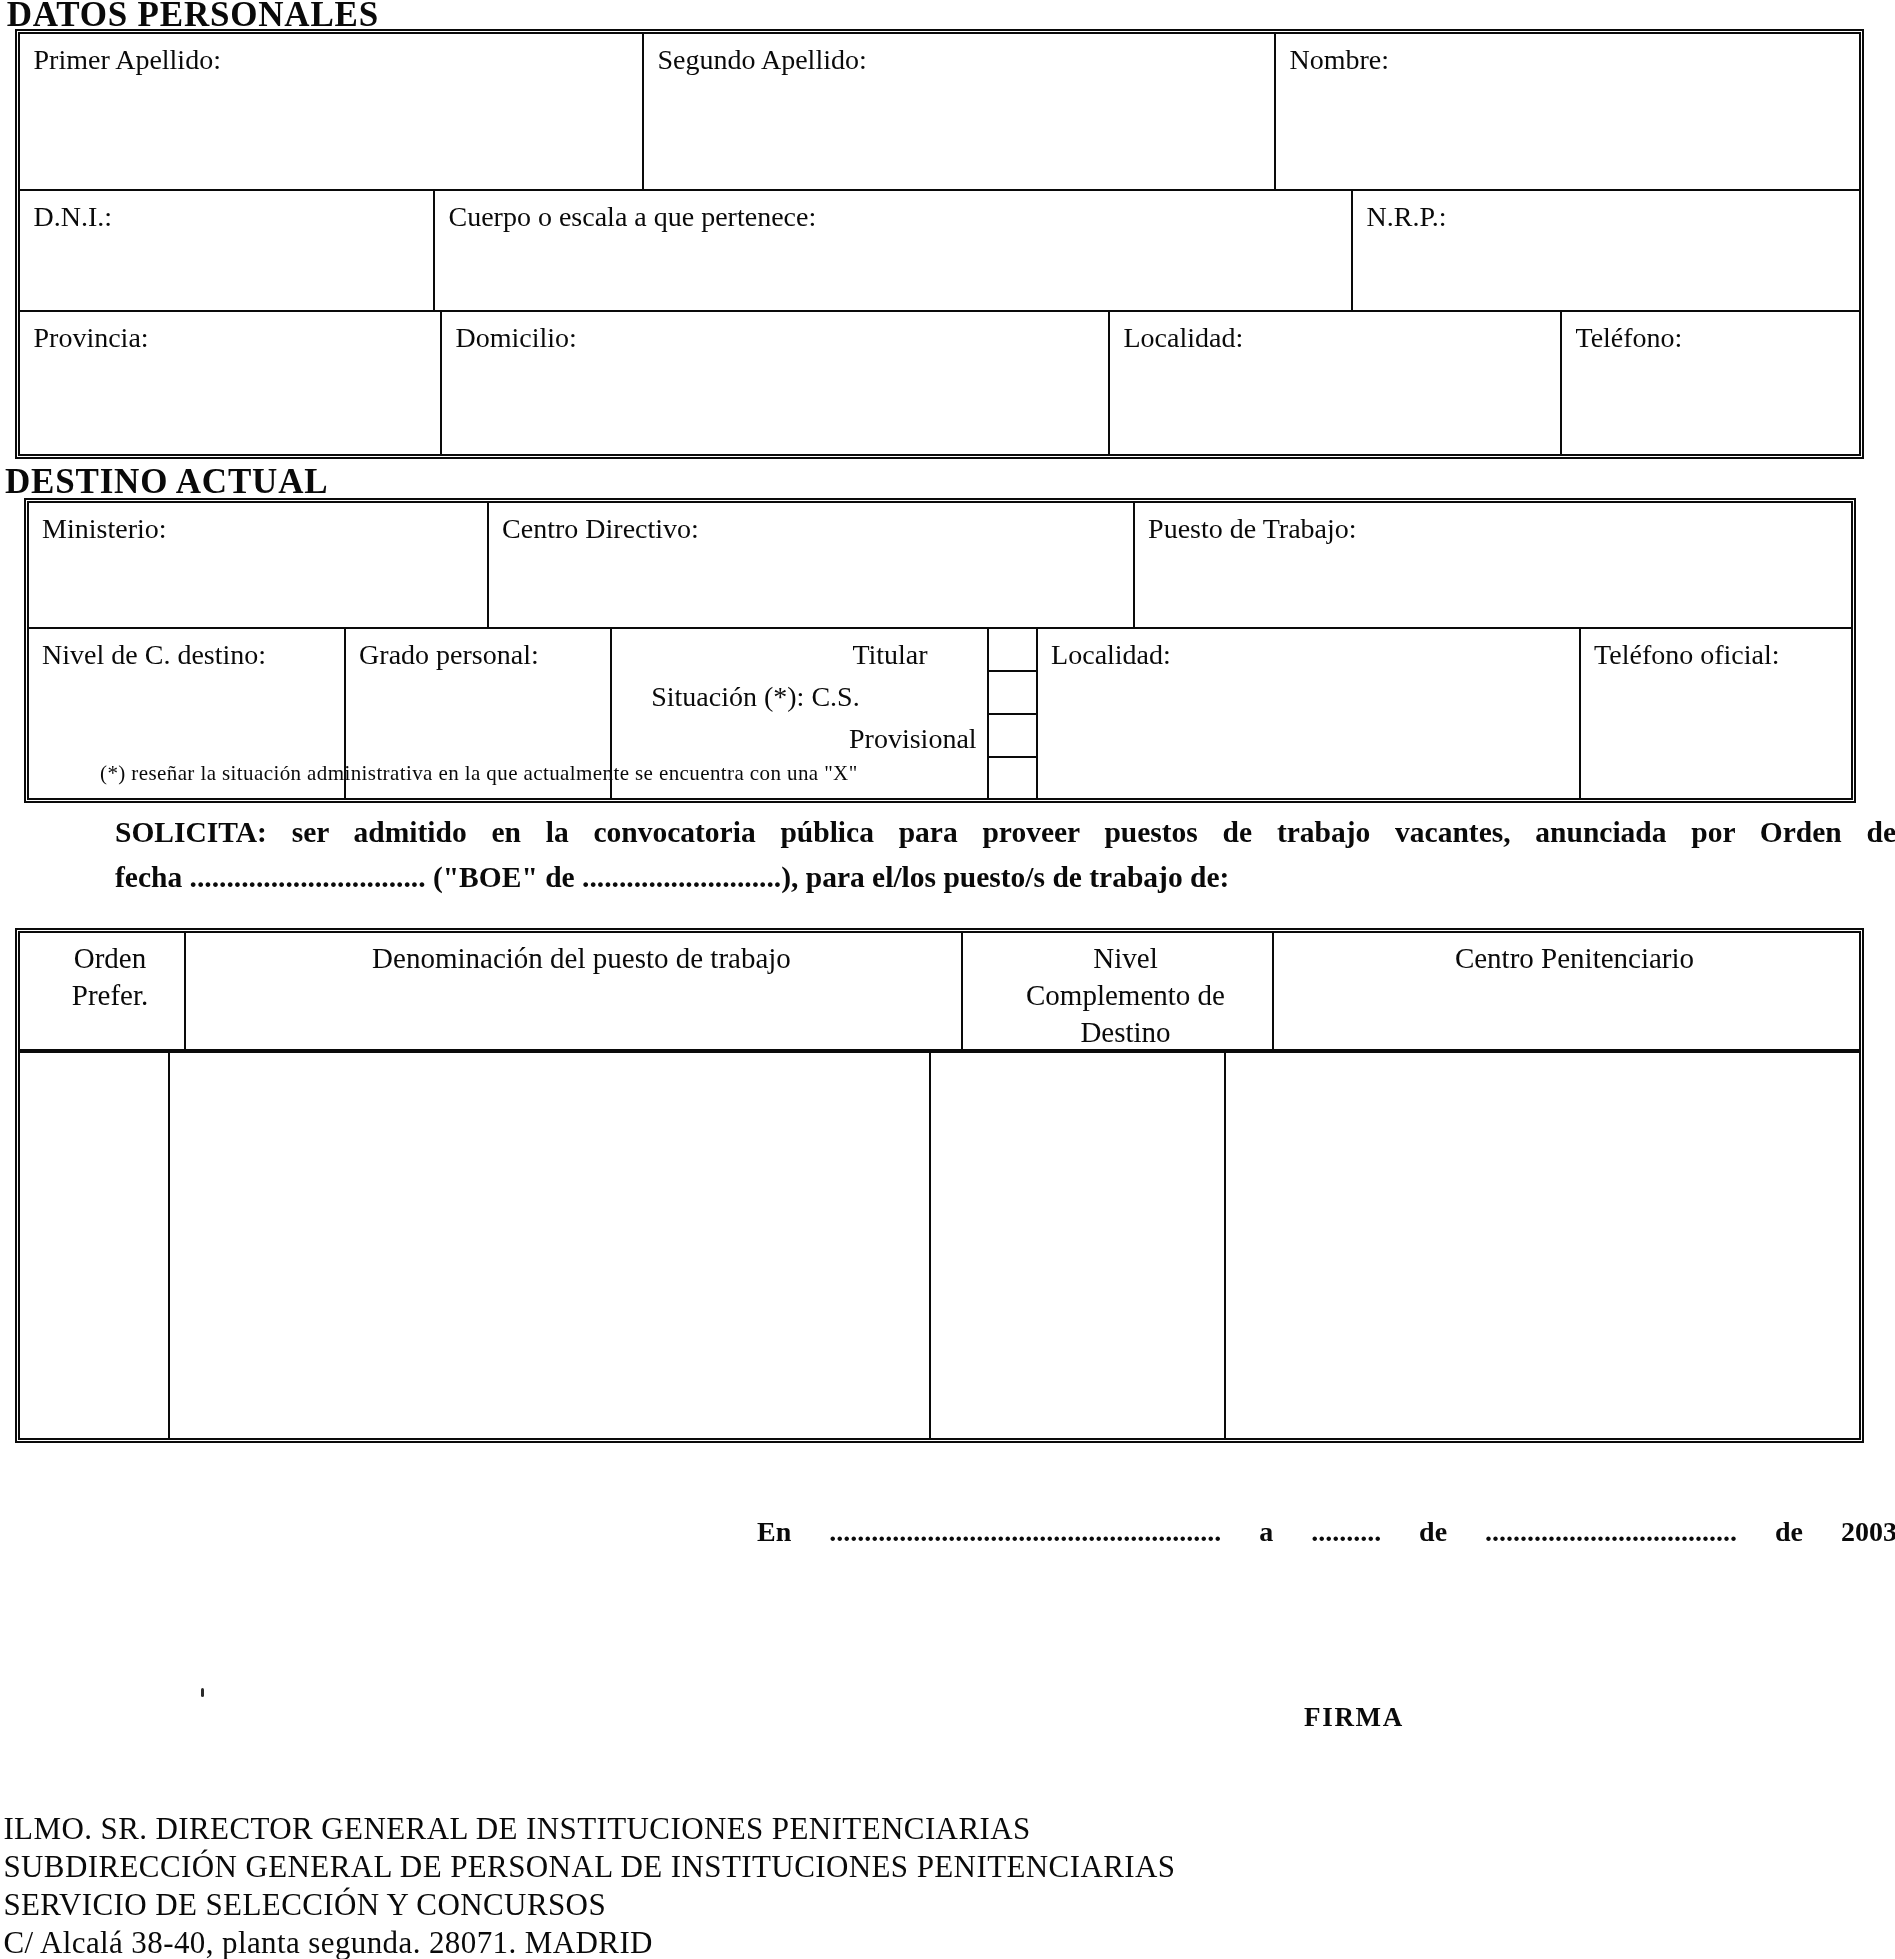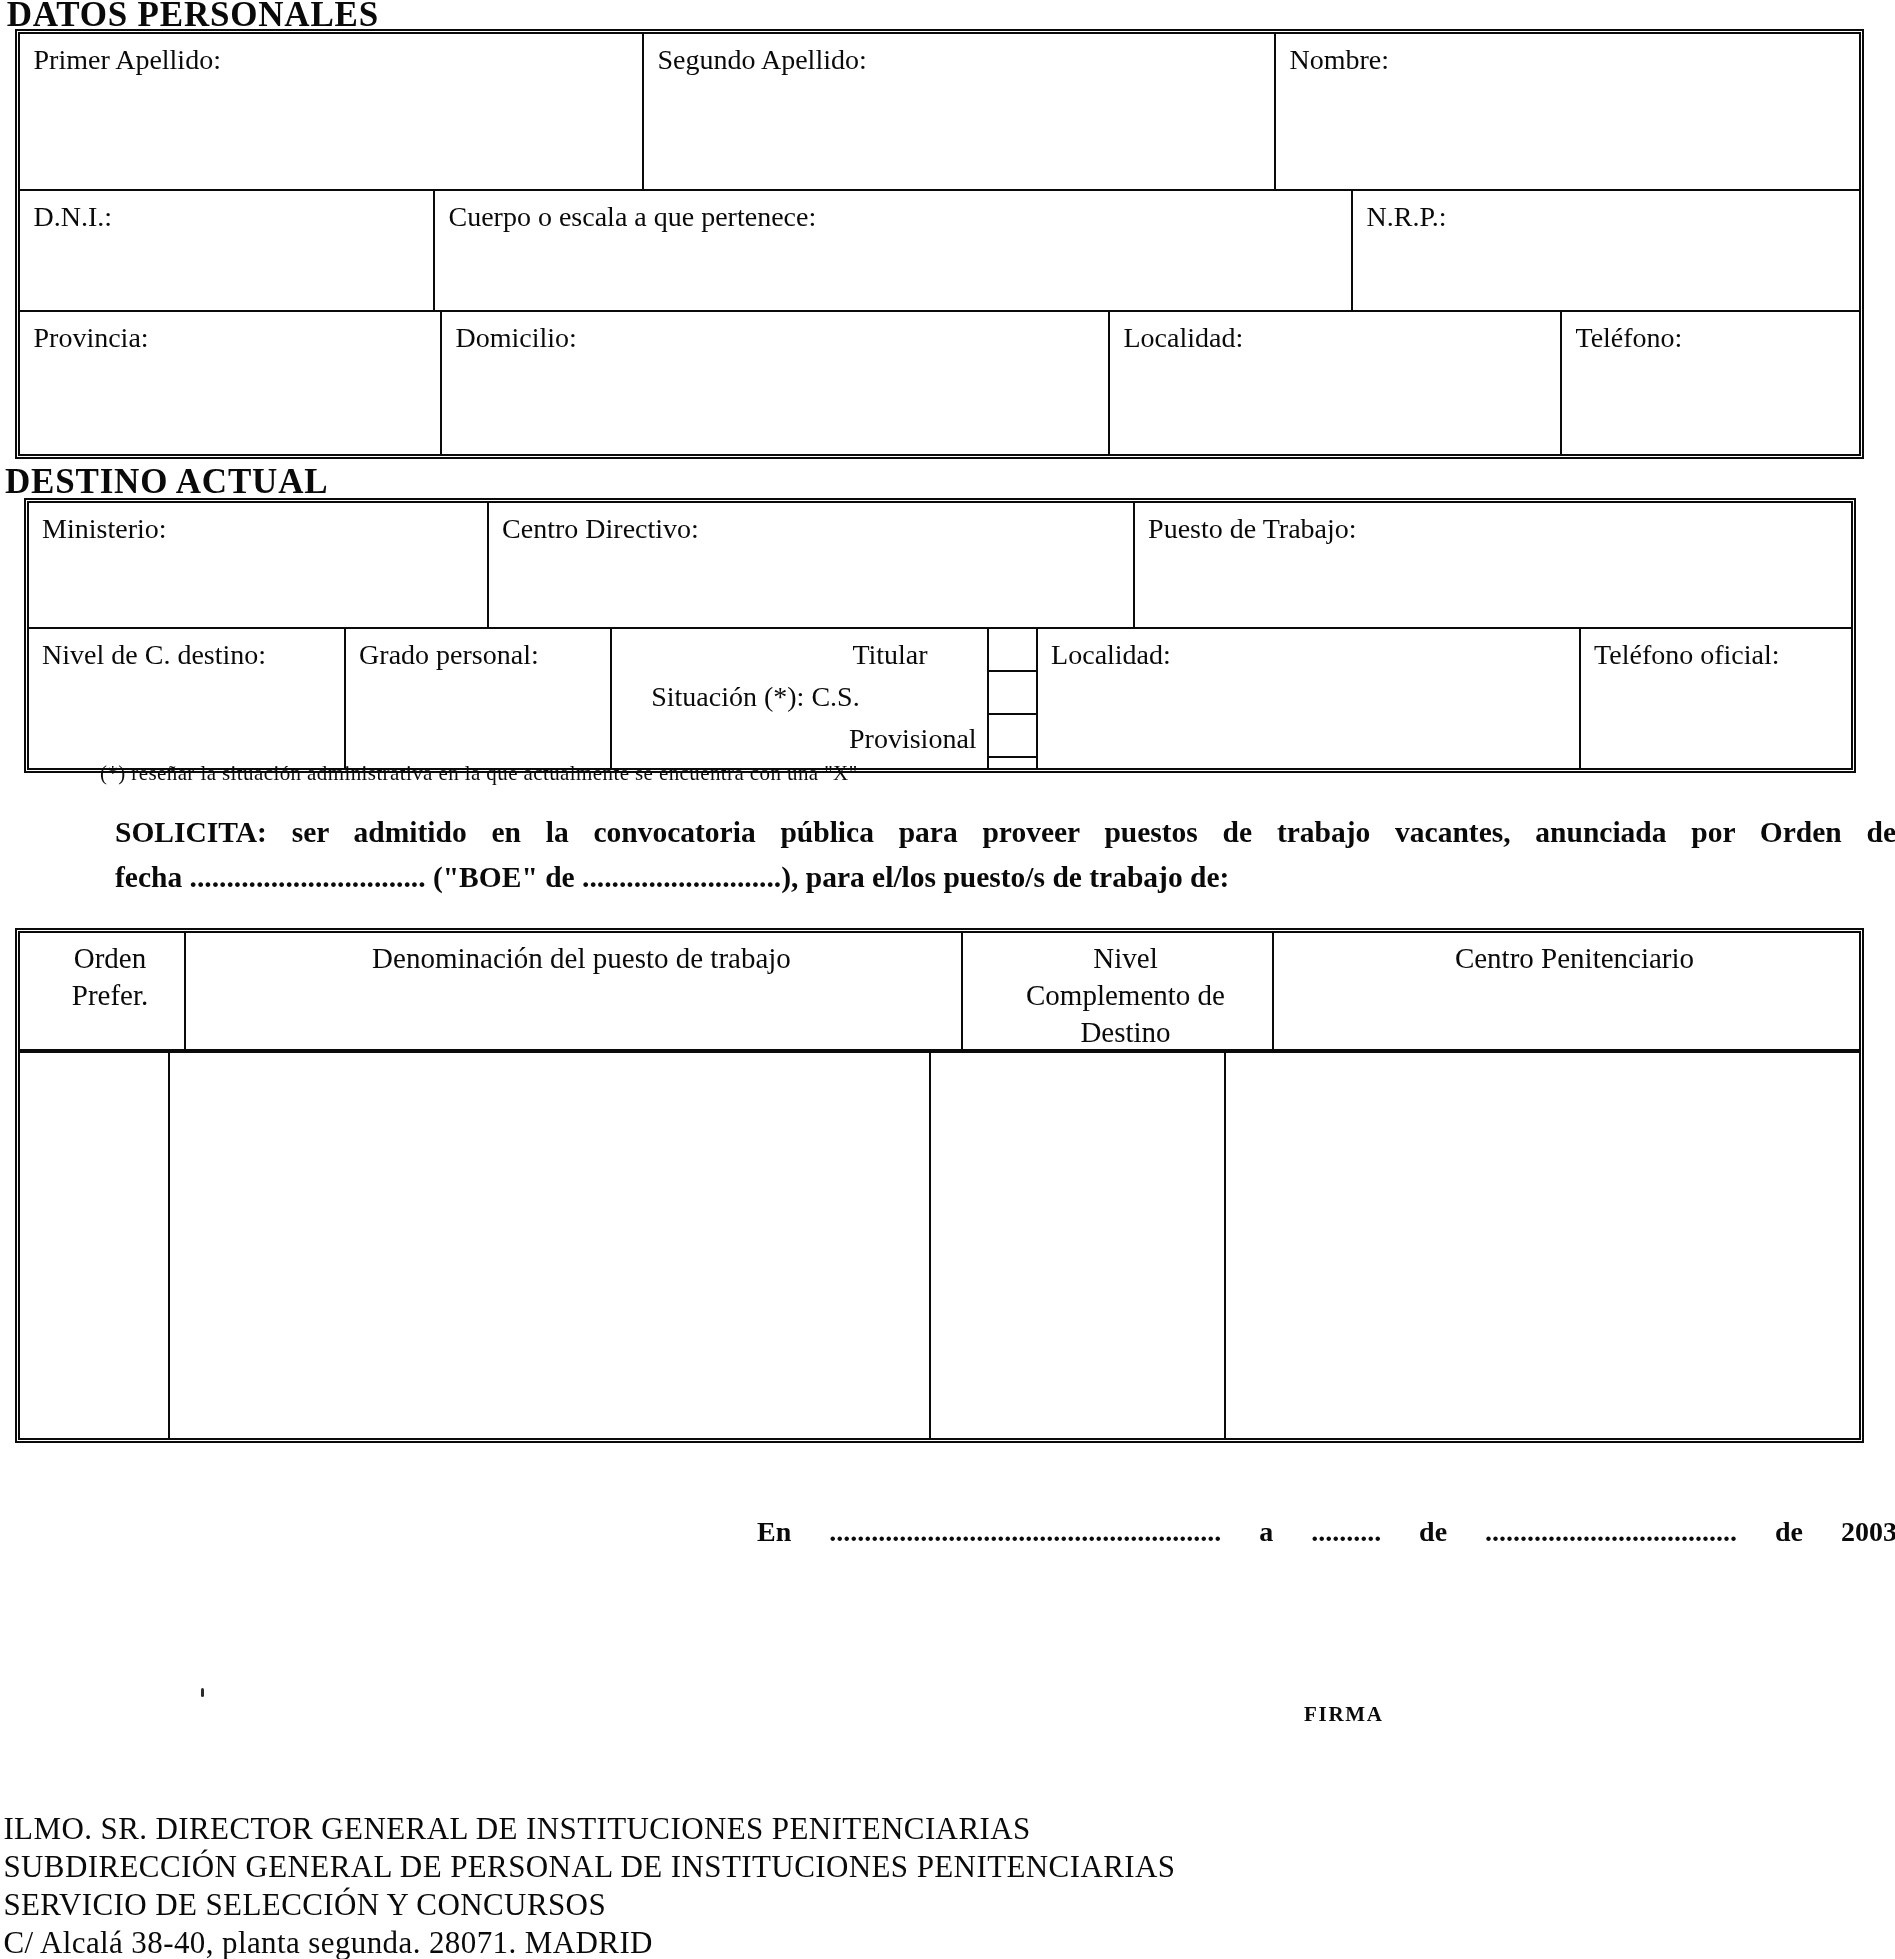--- a/index.html
+++ b/index.html
@@ -18,21 +18,21 @@
 
   
   #tabla-datos { left: 15px; top: 29px; width: 1849px; }
   #tabla-datos .r1 { height: 157px; }
   #tabla-datos .r2 { height: 121px; }
   #tabla-datos .r3 { height: 142px; }
 
   
   #tabla-destino { left: 23.6px; top: 498px; width: 1832px; }
   #tabla-destino .r1 { height: 126px; }
-  #tabla-destino .r2 { height: 139px; border-radius: 32px; }
+  #tabla-destino .r2 { height: 169px; border-radius: 32px; }
 
   .situacion-cell { display: flex; padding: 0; }
   .sit-text { flex: 1; padding: 5px 0 0 0; }
   .sit-line { font-size: 28px; line-height: 42px; white-space: nowrap; }
   .sit-top { text-align: right; padding-right: 59px; }
   .sit-mid { text-align: left; padding-left: 18.6px; }
   .sit-bottom { text-align: right; padding-right: 10px; }
   .sit-boxes { width: 49px; border-left: 2.5px solid #0a0a0a; display: flex; flex-direction: column; }
   .sit-box { height: 43px; border-bottom: 2.5px solid #0a0a0a; background: #fff; }
 
@@ -43,21 +43,21 @@
   .solicita .l2 { text-align: left; }
 
   
   #tabla-puestos { left: 15px; top: 928px; width: 1849px; }
   #tabla-puestos .hdr { height: 120px; border-bottom: 4.2px solid #0a0a0a; }
   #tabla-puestos .bdy { height: 385px; }
   #tabla-puestos .hcell { font-size: 29px; line-height: 37px; text-align: center; padding-top: 6.7px; margin-left: 16px; }
   #tabla-puestos .bcell { padding: 0; }
 
   .date-line { position: absolute; left: 757px; top: 1516px; width: 1140px; font-size: 28px; font-weight: bold; white-space: nowrap; text-align: justify; text-align-last: justify; }
-  .firma { position: absolute; left: 1304px; top: 1702px; font-size: 21px; font-weight: bold; letter-spacing: 1.7px; }
+  .firma { position: absolute; left: 1304px; top: 1702px; font-size: 27px; font-weight: bold; letter-spacing: 1.7px; }
 
   .addressee { position: absolute; left: 3.4px; top: 1810px; font-size: 31px; line-height: 38px; letter-spacing: 0.4px; }
   .addressee .b { font-weight: normal; }
 
   .artifact { position: absolute; left: 201px; top: 1688px; width: 3.4px; height: 9.3px; background: #2b2b2b; border-radius: 1.7px; }
 
   
 </style>
 </head>
 <body>

